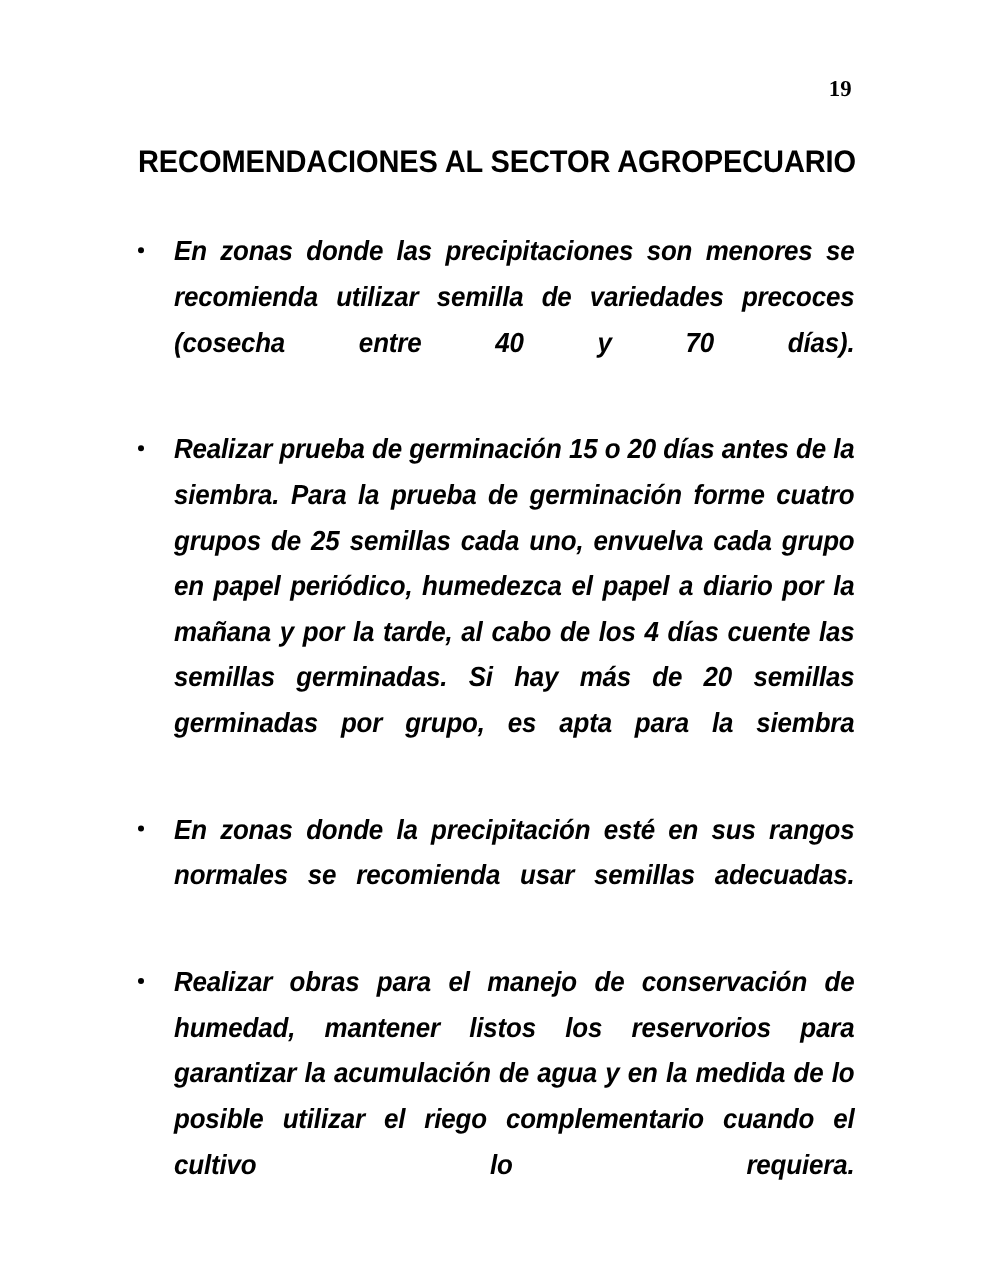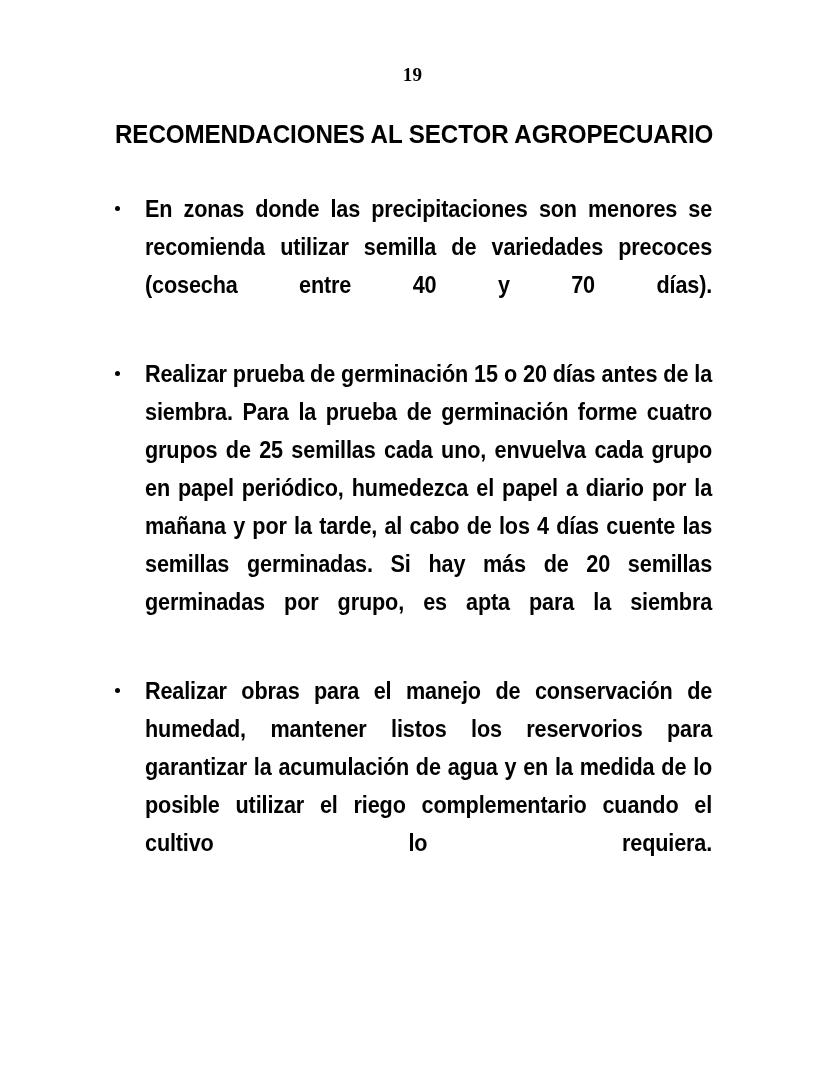--- a/index.html
+++ b/index.html
@@ -25,21 +25,21 @@
     height: 1068px;
     background: #ffffff;
   }
 
   
   .page-number {
     position: absolute;
     top: 64px;
     left: 115px;
     width: 595px;
-    text-align: center;
+    text-align: right;
     font-family: "Liberation Serif", serif;
     font-weight: bold;
     font-size: 19px;
     line-height: 22px;
     letter-spacing: 0.2px;
   }
 
   
   .content {
     position: absolute;
@@ -65,20 +65,21 @@
   .bullet-list {
     list-style: none;
     margin: 0;
     padding: 0;
   }
 
   .bullet-item {
     position: relative;
     padding-left: 30px;
     margin-bottom: 13px;
+    font-style: italic;
   }
   .bullet-item:last-child {
     margin-bottom: 0;
   }
 
   .bullet-marker {
     position: absolute;
     left: 0px;
     top: 16px;
     width: 5px;
@@ -126,20 +127,24 @@
         <span class="bullet-marker"></span>
         <span class="bullet-text">En zonas donde las precipitaciones son menores se recomienda utilizar semilla de variedades precoces (cosecha entre 40 y 70 días).</span>
       </li>
 
       <li class="bullet-item">
         <span class="bullet-marker"></span>
         <span class="bullet-text">Realizar prueba de germinación 15 o 20 días antes de la siembra. Para la prueba de germinación forme cuatro grupos de 25 semillas cada uno, envuelva cada grupo en papel periódico, humedezca el papel a diario por la mañana y por la tarde, al cabo de los 4 días cuente las semillas germinadas. Si hay más de 20 semillas germinadas por grupo, es apta para la siembra</span>
       </li>
 
 
+      <li class="bullet-item">
+        <span class="bullet-marker"></span>
+        <span class="bullet-text">En zonas donde la precipitación esté en sus rangos normales se recomienda usar semillas adecuadas.</span>
+      </li>
 
       <li class="bullet-item">
         <span class="bullet-marker"></span>
         <span class="bullet-text">Realizar obras para el manejo de conservación de humedad, mantener listos los reservorios para garantizar la acumulación de agua y en la medida de lo posible utilizar el riego complementario cuando el cultivo lo requiera.</span>
       </li>
 
     </ul>
   </div>
 </div>
 

